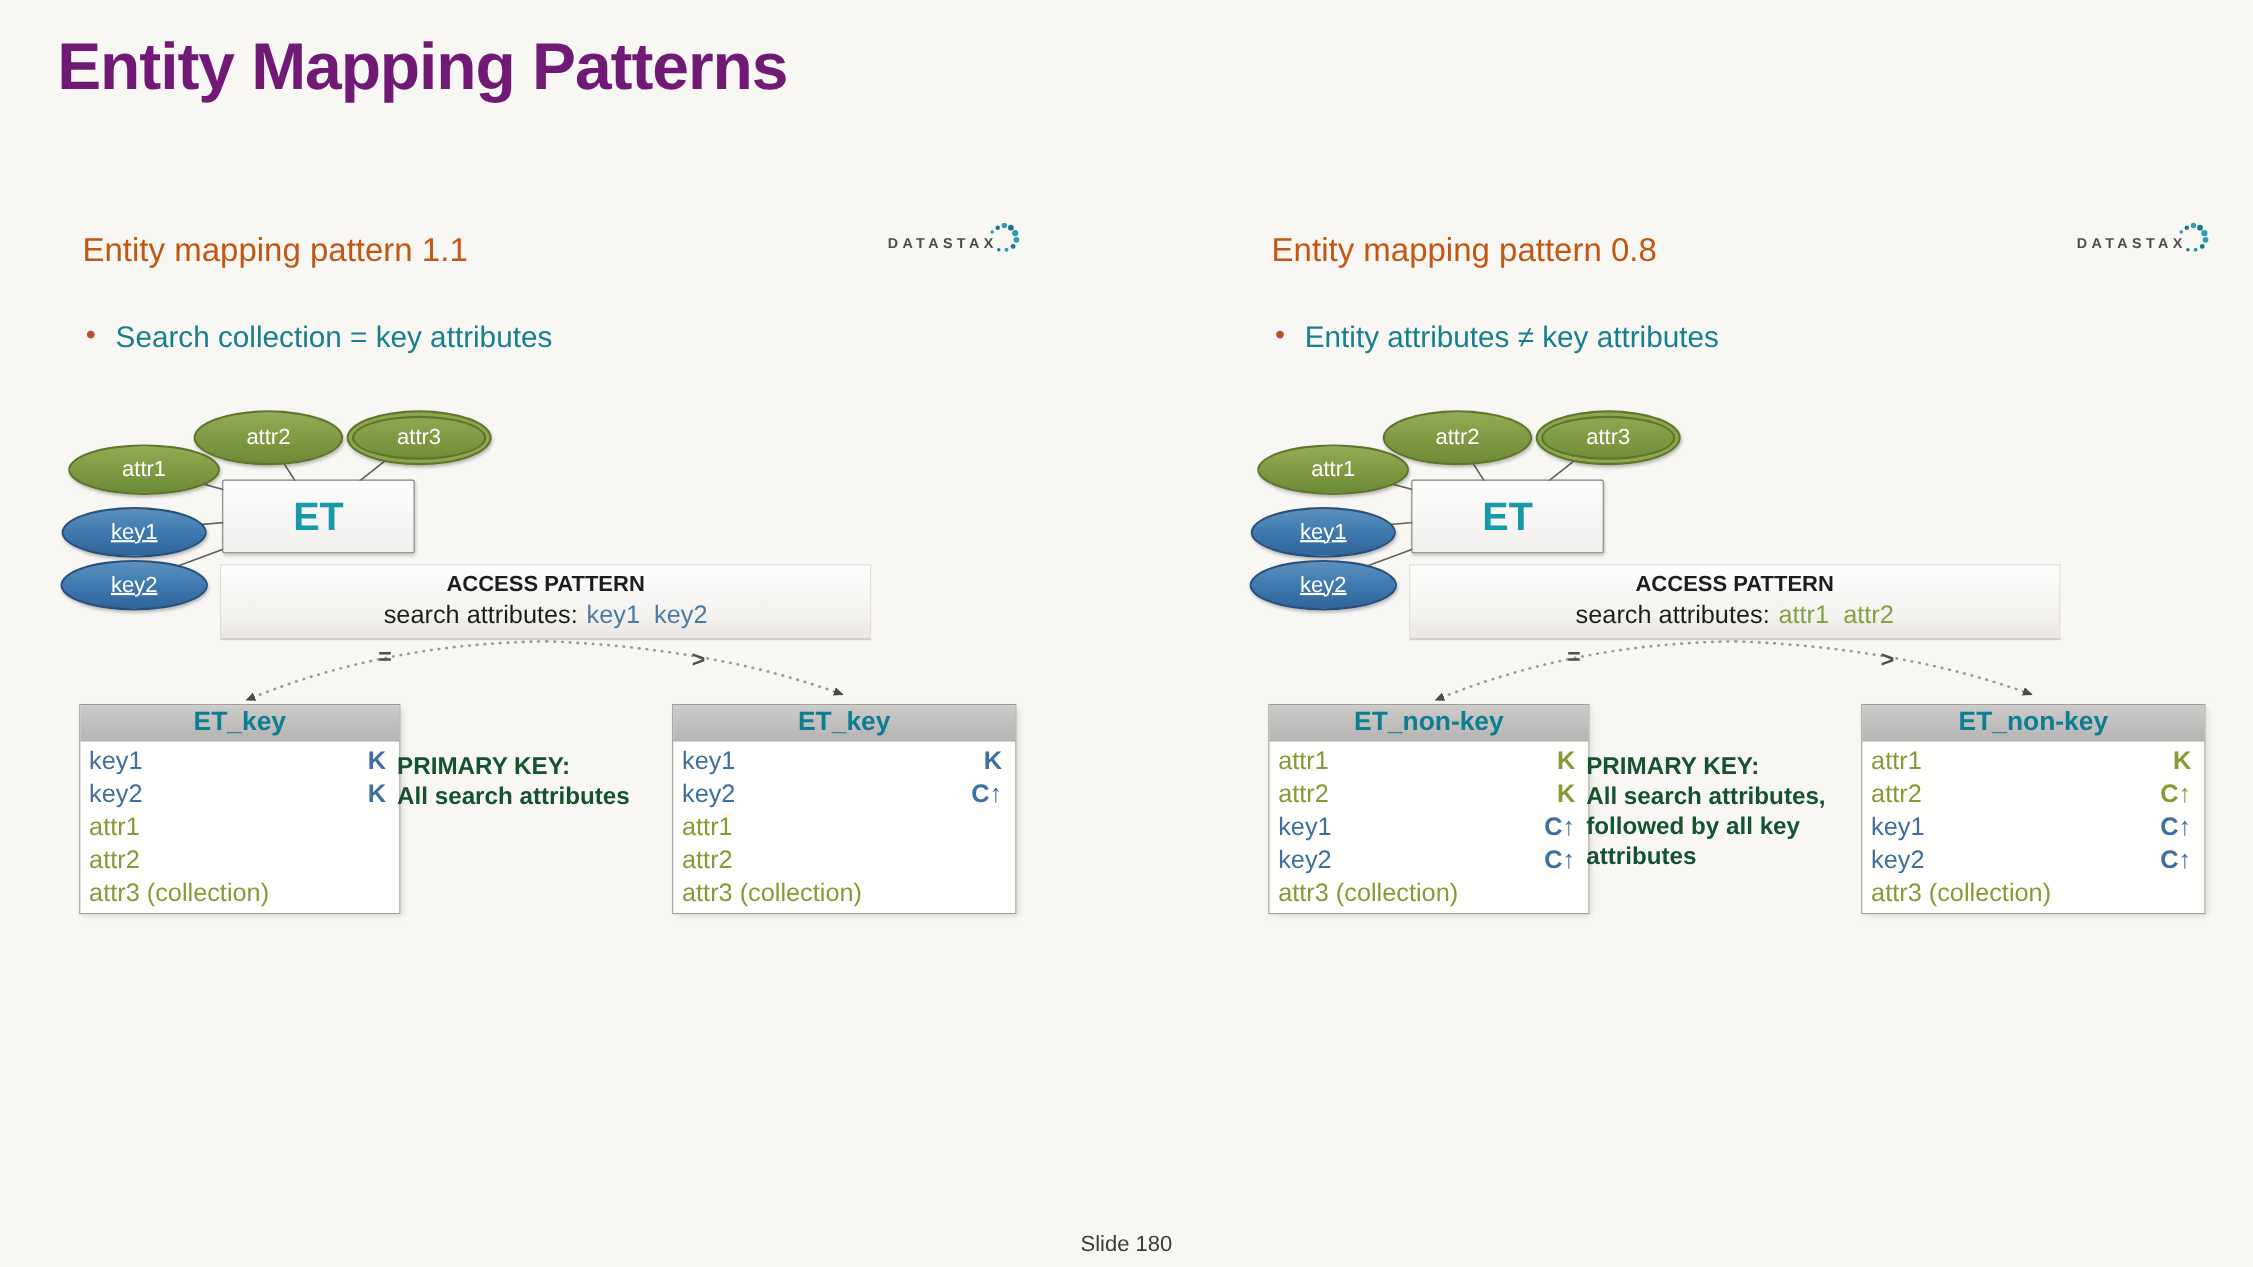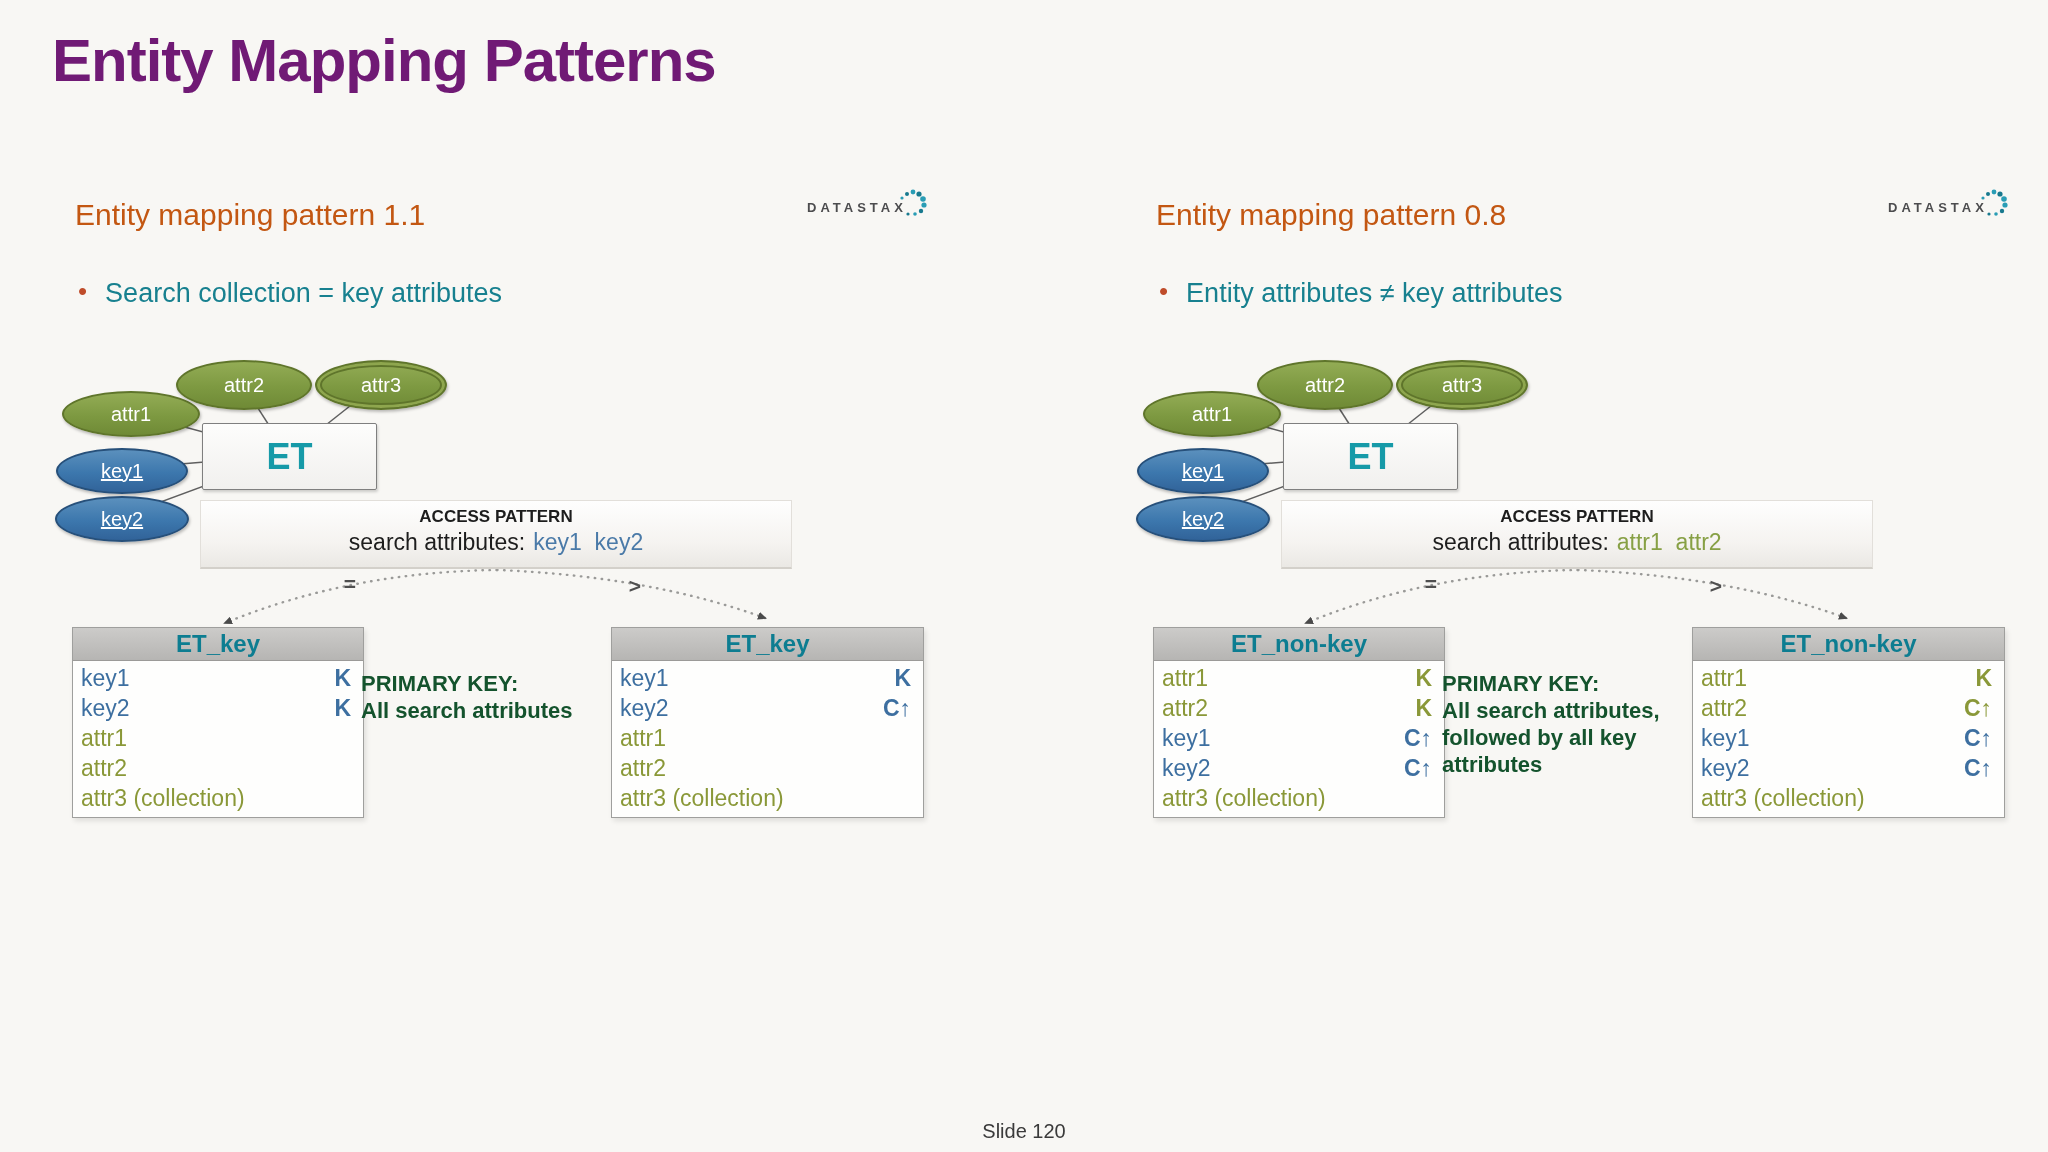--- a/index.html
+++ b/index.html
@@ -12,21 +12,21 @@
   .main-title{
     position:absolute;left:52px;top:26px;margin:0;
     font-size:60px;font-weight:700;letter-spacing:-1px;
     color:#701a75;
   }
   .slide-label{
     position:absolute;left:0;right:0;bottom:4px;height:28px;
     text-align:center;font-size:20px;color:#3a3a3a;
   }
   
-  .panel{position:absolute;top:180px;width:870px;height:660px;overflow:visible;}
+  .panel{position:absolute;top:193px;width:870px;height:660px;overflow:visible;}
   .panel.p0{left:59px;}
   .panel.p1{left:1140px;}
   .panel-title{
     position:absolute;left:16px;top:18px;margin:0;
     font-size:30px;font-weight:400;color:#c35712;
   }
   
   .logo{position:absolute;left:748px;top:8px;width:122px;height:38px;}
   .logo-text{
     position:absolute;left:0;top:12px;
@@ -74,21 +74,21 @@
     display:flex;align-items:center;justify-content:center;
     color:#169aa8;font-size:36px;font-weight:bold;
   }
   
   .access-box{
     position:absolute;left:141px;top:320px;width:590px;height:66px;
     background:linear-gradient(180deg,#fefefe 0%,#f5f3f0 65%,#eae8e4 100%);
     border:1px solid #e2dfda;border-bottom:2px solid #d3d0ca;
     text-align:center;
   }
-  .ap-heading{margin-top:6px;font-size:17px;font-weight:bold;color:#1d1d1d;}
+  .ap-heading{margin-top:6px;font-size:20px;font-weight:bold;color:#1d1d1d;}
   .ap-line{font-size:23px;color:#1d1d1d;margin-top:2px;}
   .ap-values{margin-left:8px;white-space:pre;}
   .ap-values[data-color="blue"]{color:#4a7aa8;}
   .ap-values[data-color="olive"]{color:#87a045;}
   
   .dtable{
     position:absolute;top:447px;
     background:#fefefd;border:1px solid #9f9f9d;
     box-shadow:2px 3px 5px rgba(0,0,0,0.10);
   }
@@ -351,13 +351,13 @@
           <span class="bdg">C↑</span>
         </div>
       <div class="trow" data-color="olive">
           <span class="fld">attr3 (collection)</span>
           <span class="bdg"></span>
         </div>
     </div>
   </div>
 </section>
 
-<div class="slide-label">Slide 120</div>
+<div class="slide-label">Slide 180</div>
 
 </body></html>

